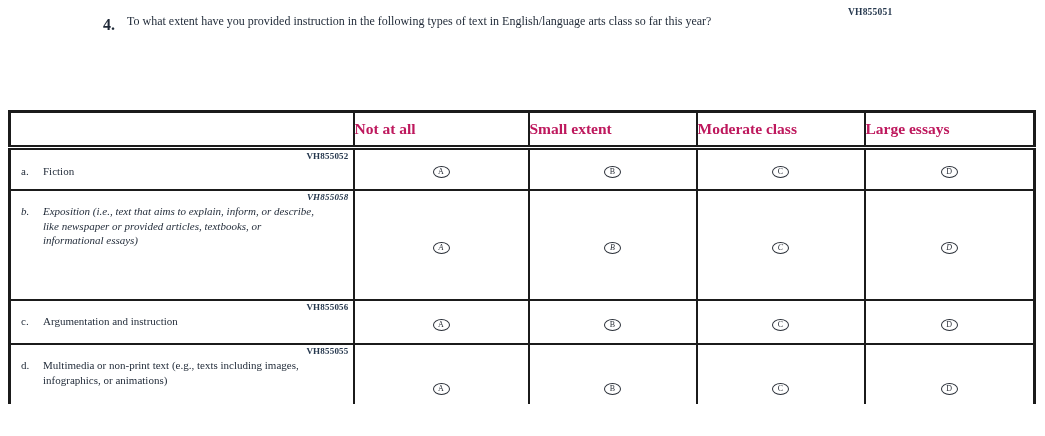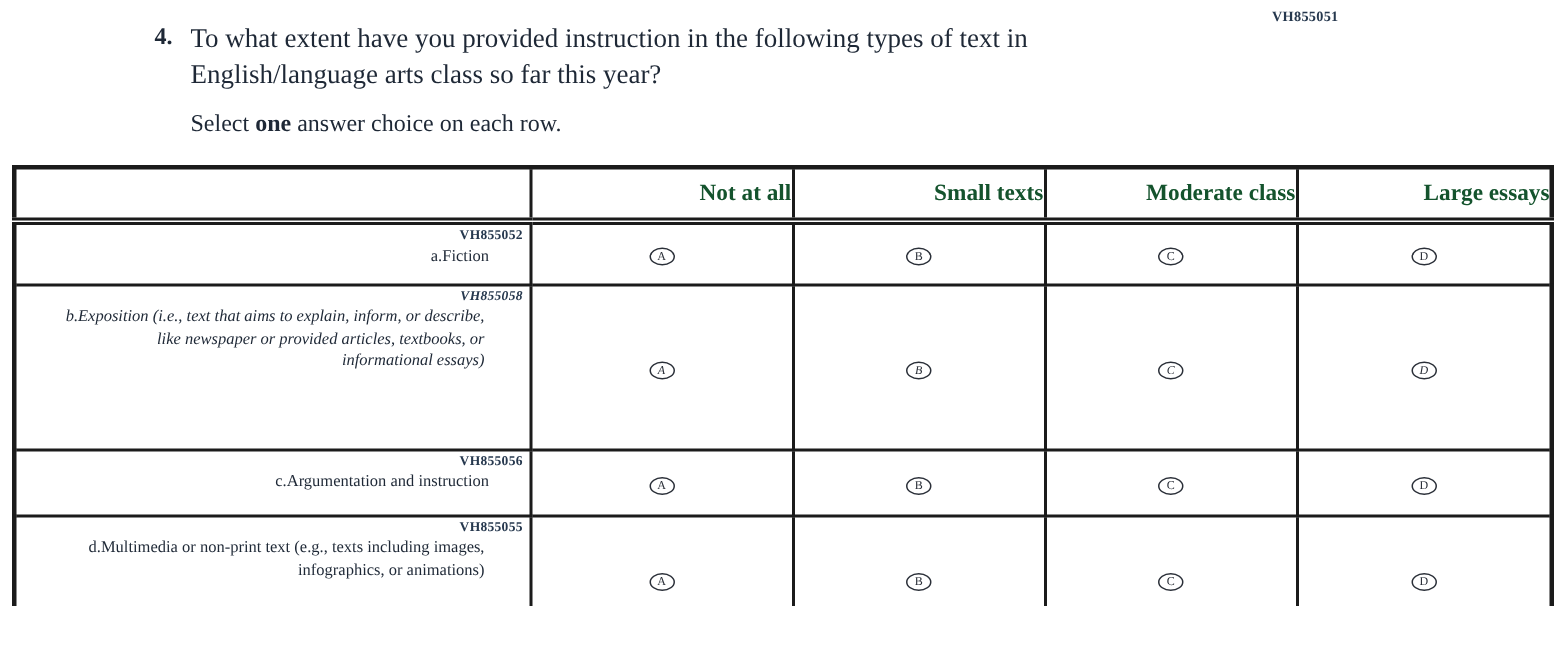--- a/index.html
+++ b/index.html
@@ -8,43 +8,43 @@
     position:relative; width:1045px; height:404px; background:#ffffff;
     font-family:"Liberation Serif","DejaVu Serif",serif; color:#1e2836; overflow:hidden;
   }
   .top-code {
     position:absolute; left:848px; top:7px;
     font-size:9.5px; font-weight:bold; color:#26384e; letter-spacing:.2px;
   }
   .question { position:absolute; left:103px; top:14px; display:flex; }
   .q-num { font-weight:bold; font-size:16px; width:24px; line-height:1.32; }
   .q-body { width:625px; }
-  .q-text { font-size:18px; line-height:1.32; }
+  .q-text { font-size:12px; line-height:1.32; }
   .q-instr { font-size:16px; margin-top:12px; }
   table.matrix {
     position:absolute; left:8px; top:110px; width:1025px;
     border-collapse:collapse; table-layout:fixed;
     border:3px solid #1b1b1b;
   }
   .matrix th, .matrix td { border:2px solid #1b1b1b; padding:0; }
   .matrix thead th {
     border-bottom:5px double #1b1b1b; height:36px;
-    font-size:15.5px; font-weight:bold; text-align:right; vertical-align:middle;
-    color:#14532d;
+    font-size:15.5px; font-weight:bold; text-align:left; vertical-align:middle;
+    color:#be185d;
   }
   col.c-label { width:344px; }
   col.c-opt1 { width:175px; }
   col.c-opt2 { width:168px; }
   col.c-opt3 { width:168px; }
   col.c-opt4 { width:170px; }
   tr.row-a td { height:42px; }
   tr.row-b td { height:110px;font-style:italic; }
   tr.row-c td { height:44px; }
   tr.row-d td { height:85px;margin-top:13px; }
-  td.label-cell { vertical-align:top;text-align:right; }
+  td.label-cell { vertical-align:top; }
   .label-inner { display:flex; flex-direction:column; height:100%; }
   .cell-code {
     align-self:flex-end; padding:2px 4px 0 0;
     font-size:9px; font-weight:bold; color:#26384e; line-height:1.1; letter-spacing:.2px;
   }
   .row-label {
     display:block; max-width:315px; margin-top:2px;
     padding-left:32px; text-indent:-22px;
     font-size:11px; line-height:1.3; color:#1e2836;
   }
@@ -64,37 +64,36 @@
 <body>
 
 <div class="page">
 
   <div class="top-code">VH855051</div>
 
   <div class="question">
     <div class="q-num">4.</div>
     <div class="q-body">
       <p class="q-text">To what extent have you provided instruction in the following types of text in English/language arts class so far this year?</p>
-      <p class="q-instr"><span>Select </span><b>one</b><span> answer choice on each row.</span></p>
     </div>
   </div>
 
   <table class="matrix">
     <colgroup>
       <col class="c-label">
         <col class="c-opt1">
         <col class="c-opt2">
         <col class="c-opt3">
         <col class="c-opt4">
     </colgroup>
     <thead>
       <tr>
         <th></th>
         <th>Not at all</th>
-        <th>Small texts</th>
+        <th>Small extent</th>
         <th>Moderate class</th>
         <th>Large essays</th>
       </tr>
     </thead>
     <tbody>
       <tr class="row-a">
         <td class="label-cell">
           <div class="label-inner">
             <span class="cell-code">VH855052</span>
             <span class="row-label"><span class="marker">a.</span><span class="label-text">Fiction</span></span>

